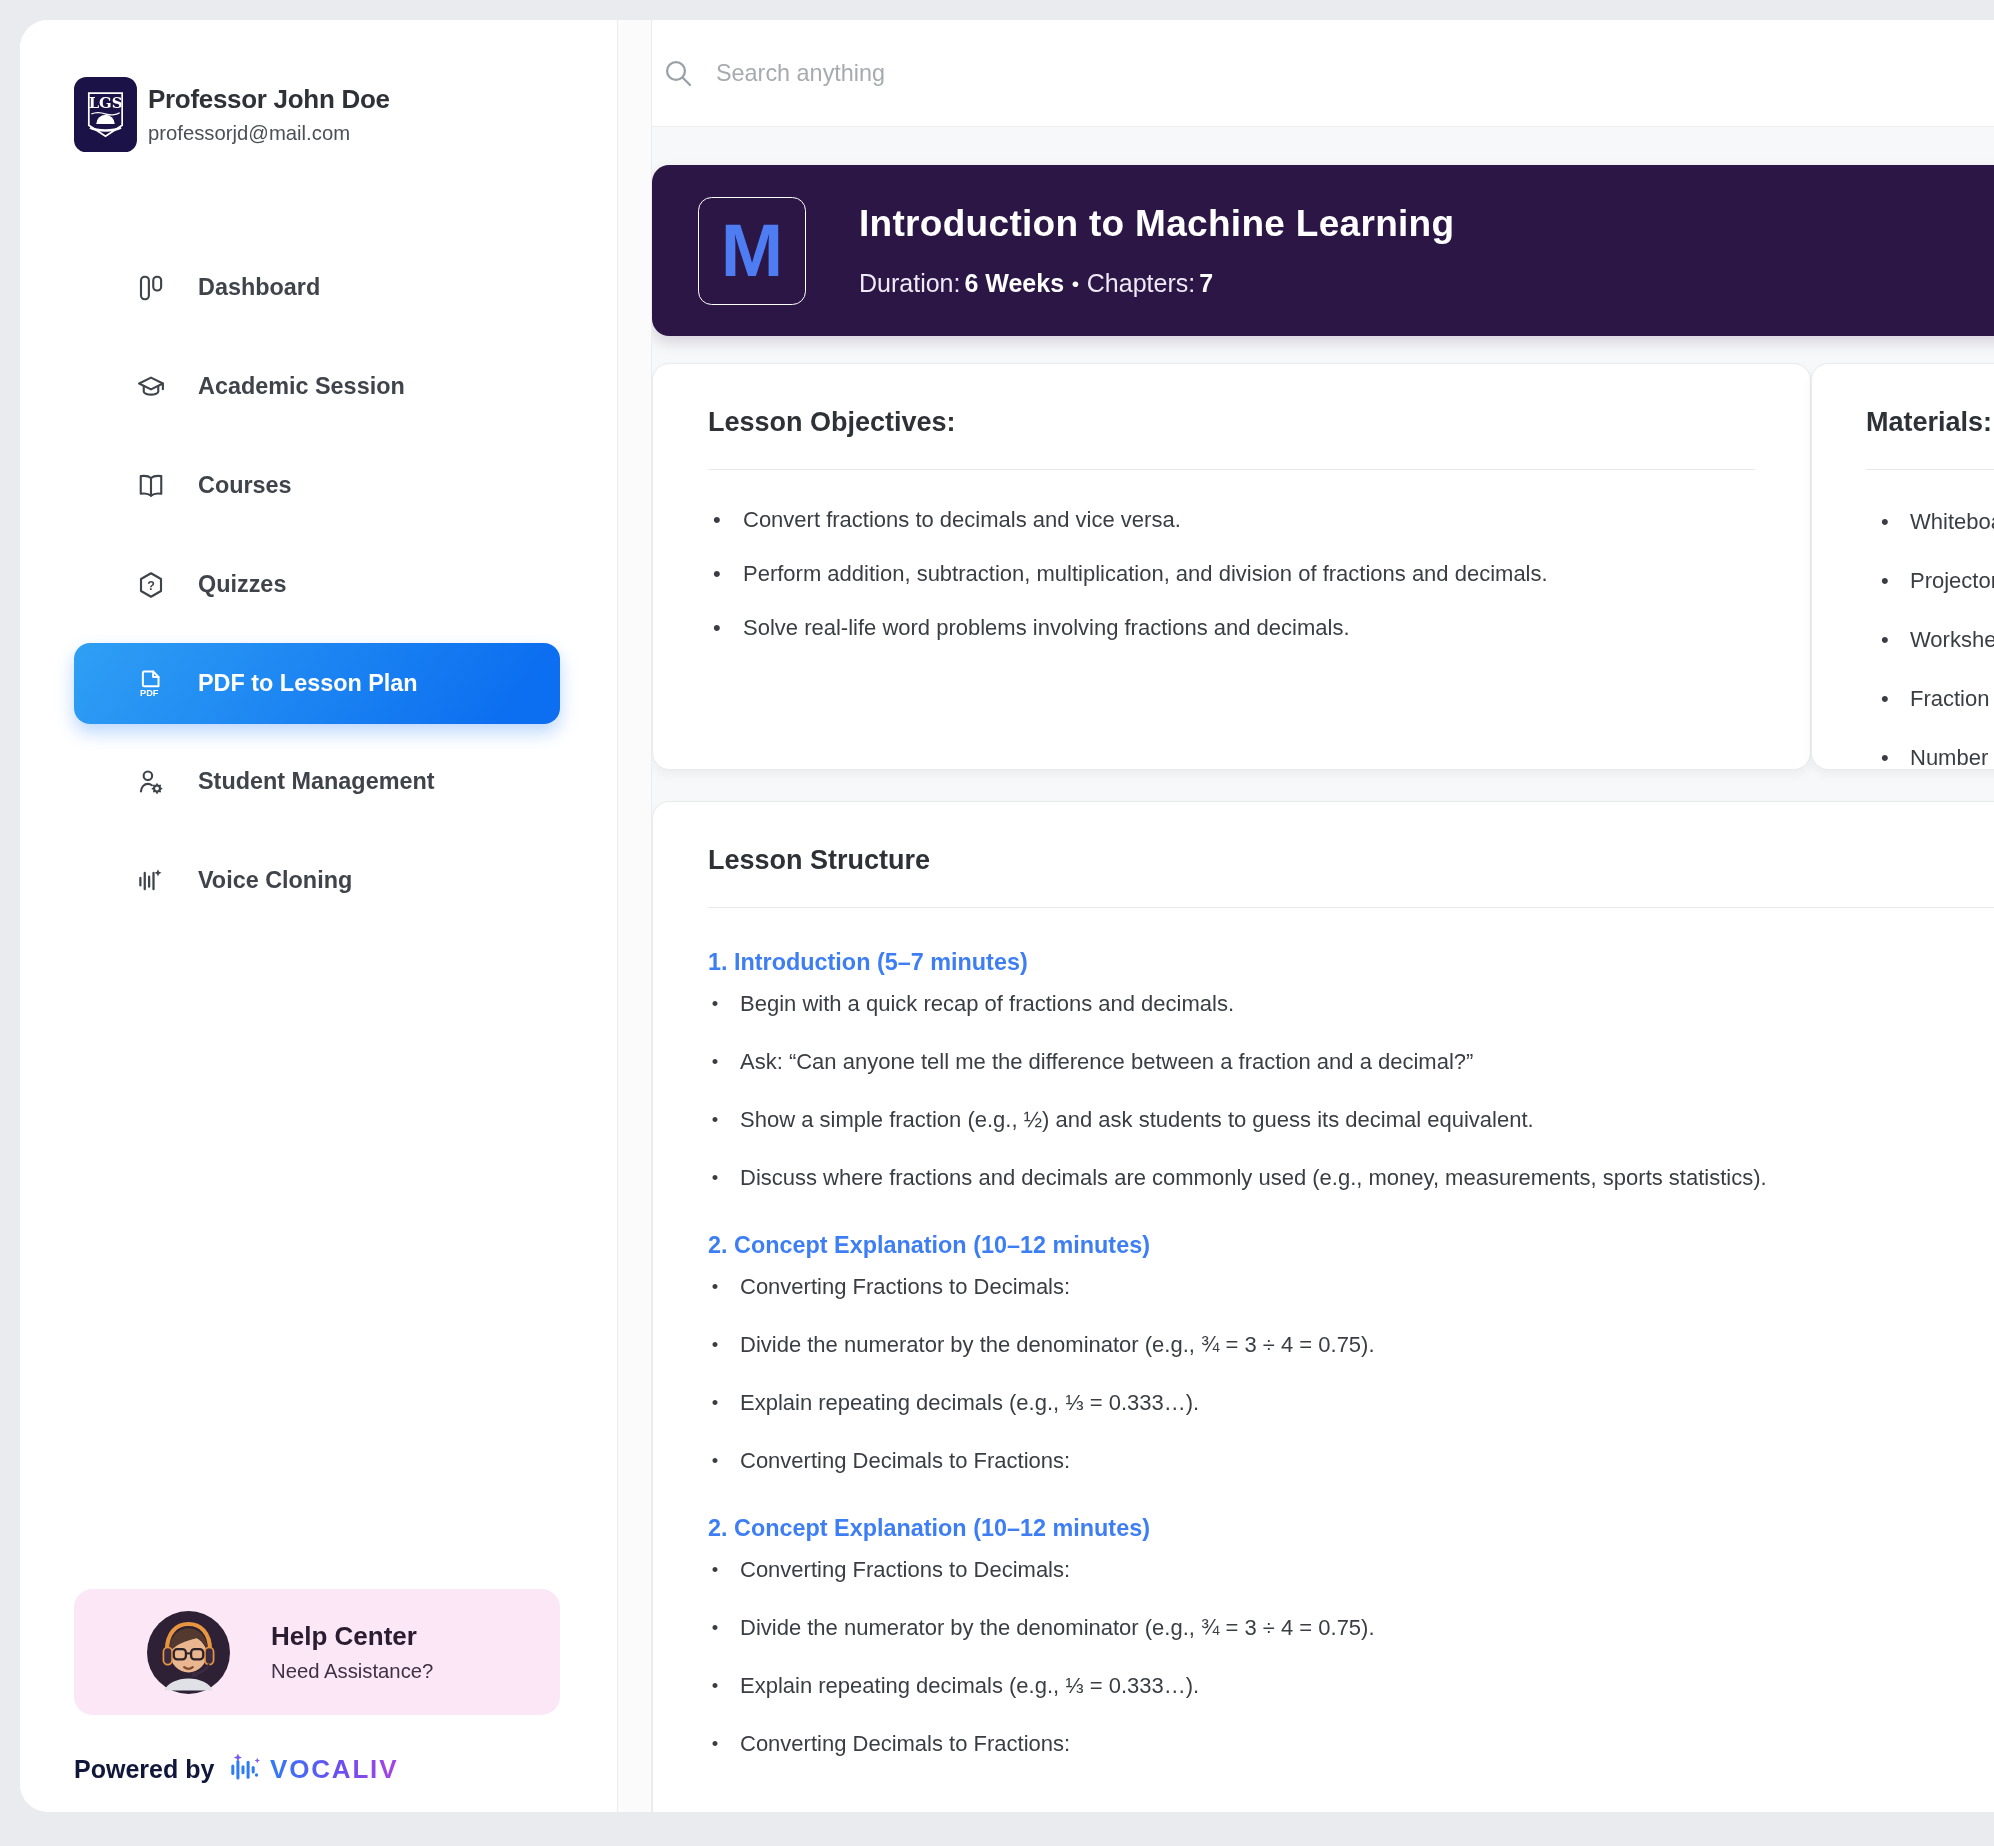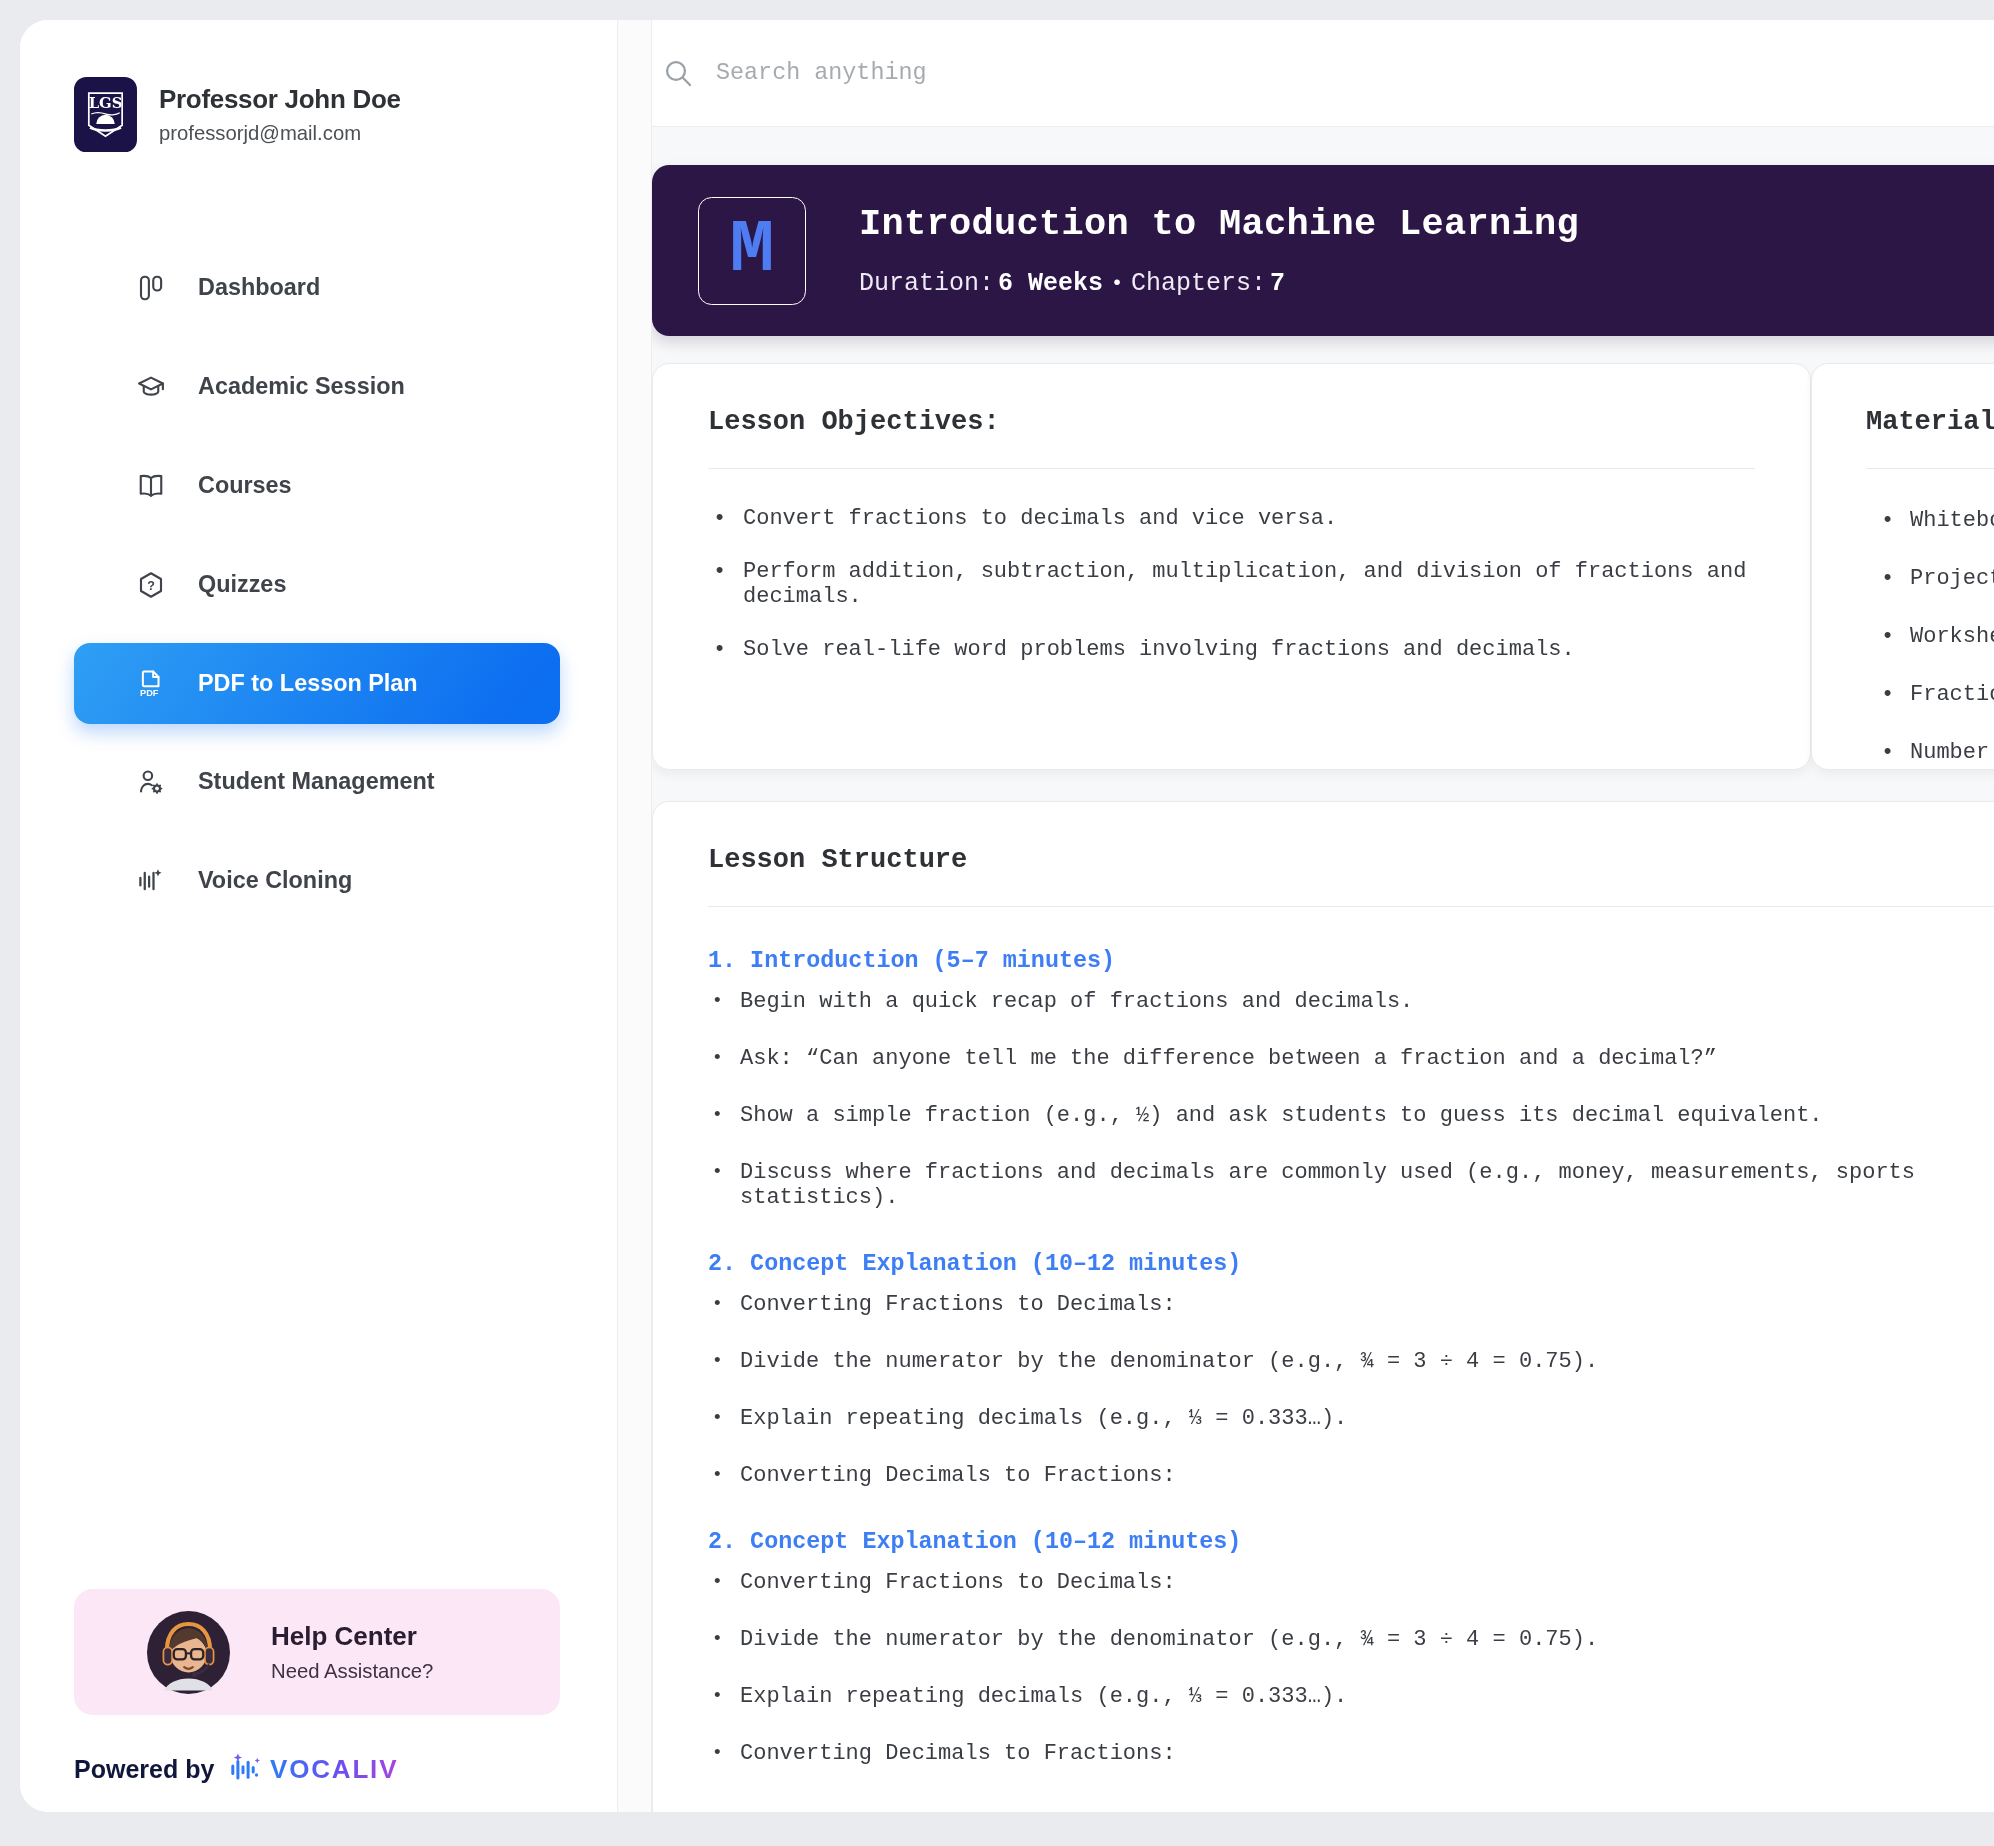--- a/index.html
+++ b/index.html
@@ -6,21 +6,21 @@
   html,body { width:1995px; height:1846px; overflow:hidden;
     font-family:"Liberation Sans","DejaVu Sans",sans-serif;
     background:#e9ebee; }
 
   .app { position:absolute; left:20px; top:20px; right:0; bottom:34px;
     background:#fff; border-radius:28px 0 0 28px; overflow:hidden; display:flex; }
 
   
   .sidebar { width:597px; flex:none; background:#fff; display:flex; flex-direction:column;
     padding:0 57px 25px 54px; }
-  .profile { display:flex; align-items:center; gap:22px; margin-top:57px; }
+  .profile { display:flex; align-items:center; gap:11px; margin-top:57px; }
   .logo { width:63px; height:75px; flex:none; }
   .p-name { font-size:26px; font-weight:700; color:#2e3136; letter-spacing:-0.3px; }
   .p-email { font-size:20.3px; color:#4c4f55; margin-top:6.2px; }
 
   nav { margin-top:86px; display:flex; flex-direction:column; }
   .nav-item { height:99px; display:flex; align-items:center; gap:32px;
     font-size:23.4px; font-weight:600; color:#3f434a; padding:0 0 0 62px;
     border-radius:16px; cursor:pointer; }
   .nav-item .nav-icon { width:30px; height:30px; display:inline-flex; }
   .nav-item .nav-icon svg { width:30px; height:30px; }
@@ -41,21 +41,21 @@
   .voc svg { width:36px; height:36px; }
   .voc-text { font-size:26px; font-weight:800; letter-spacing:1.8px;
     background:linear-gradient(90deg,#2f7bf6 0%, #6d4df0 55%, #a844e0 100%);
     -webkit-background-clip:text; background-clip:text; color:transparent; }
 
   
   .gutter { width:35px; flex:none; background:#fbfbfc;
     border-left:1.2px solid #ececee; border-right:1.2px solid #ececee; }
 
   
-  main { flex:1; min-width:0; display:flex; flex-direction:column;font-family:Liberation Mono, monospace; }
+  main { flex:1; min-width:0; display:flex; flex-direction:column; }
   .topbar { height:107px; flex:none; background:#fff; display:flex; align-items:center;
     gap:22px; padding-left:10px; border-bottom:1.2px solid #ededef; }
   .topbar svg { width:32px; height:32px; }
   .search-ph { font-size:23.4px; color:#a7aaaf; }
 
   .content { flex:1; background:#f7f8f9; padding-top:38px; overflow:hidden; }
 
   .course-card { width:1480px; height:171px; background:var(--purple);
     border-radius:17.3px; display:flex; align-items:center;
     box-shadow:0 6.2px 13.6px rgba(43,22,70,.15); }

